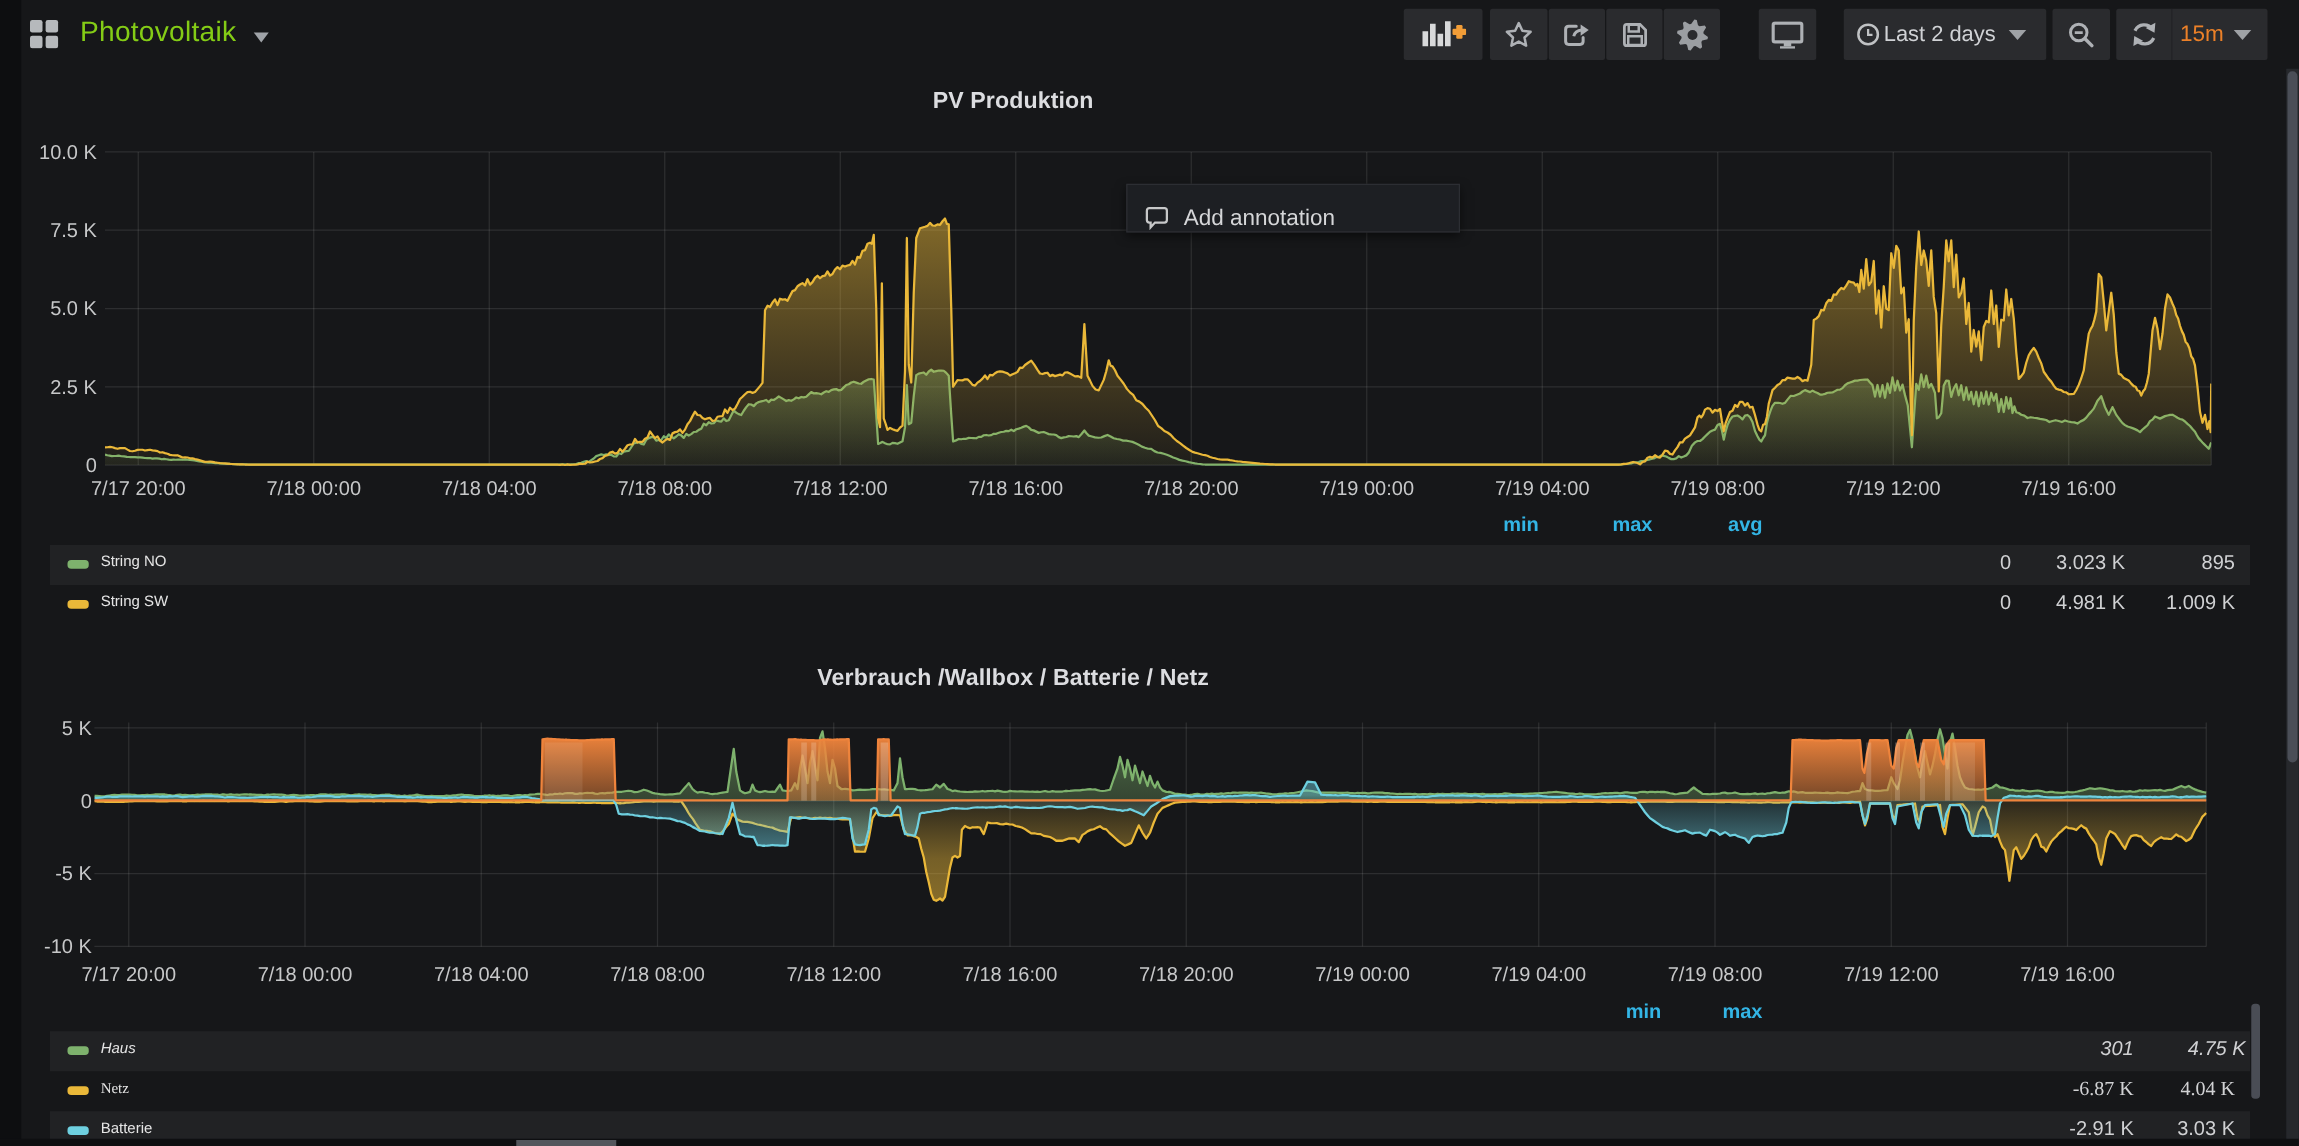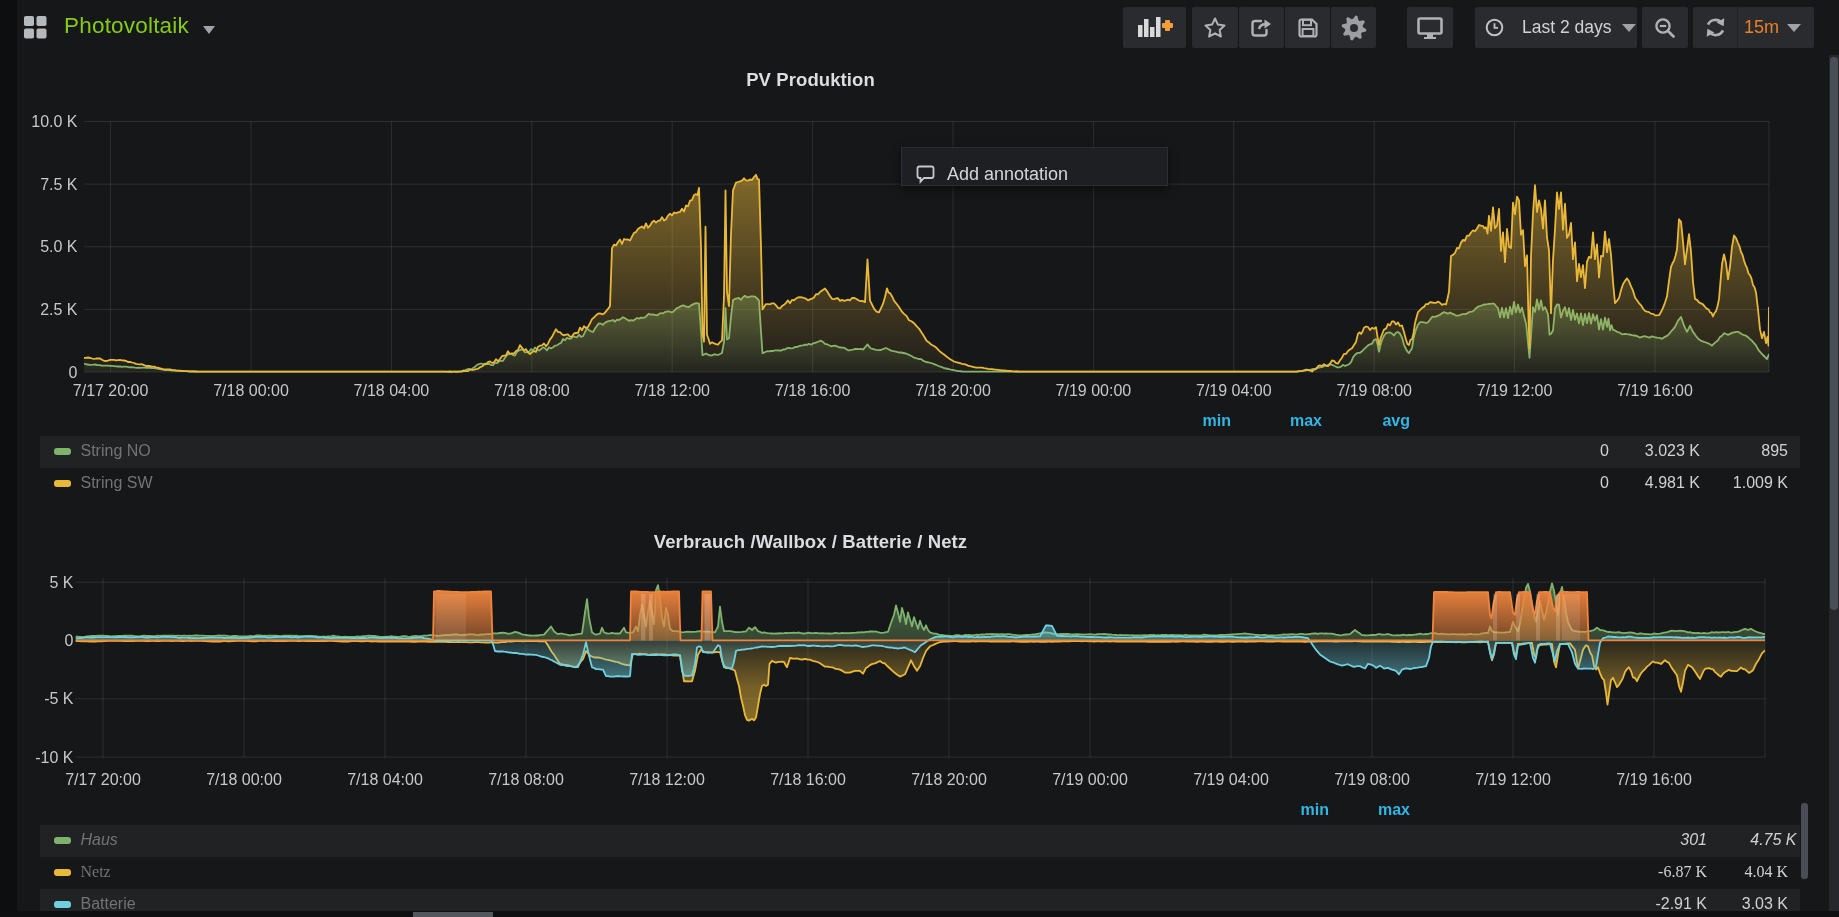--- a/index.html
+++ b/index.html
@@ -6,32 +6,32 @@
 #sidestrip { position:absolute; left:0; top:0; width:17px; height:917px; background:#0d0e10; }
 .gicon { position:absolute; left:24px; top:16px; }
 .dtitle { position:absolute; left:64px; top:13px; font-size:22.5px; font-weight:500; color:#84cc16;
   letter-spacing:0.2px; }
 .tcaret { position:absolute; left:203px; top:25.5px; width:0; height:0;
   border-left:6.5px solid transparent; border-right:6.5px solid transparent; border-top:8px solid #9fa3a8; }
 .tbtn { position:absolute; top:7px; height:41px; background:#2a2b2e; border-radius:2px;
   display:flex; align-items:center; justify-content:center; }
 .tpick { justify-content:flex-start; padding-left:10px; }
 .tpick .caret { margin-left:10px; }
-.tptxt { color:#d0d2d5; font-size:17.5px; margin-left:18px; margin-right:0px; font-weight:400; }
+.tptxt { color:#d0d2d5; font-size:17.5px; margin-left:3px; margin-right:0px; font-weight:400; }
 .caret { width:0; height:0; border-left:7px solid transparent; border-right:7px solid transparent;
   border-top:8px solid #9fa2a6; margin-left:2px; }
 .rdiv { width:1px; height:41px; background:#222326; margin-left:10px; }
 .rtxt { color:#eb8028; font-size:18px; font-weight:500; margin-left:6px; margin-right:6px; }
 .ptitle { position:absolute; width:1621px; text-align:center; font-size:18.5px; font-weight:700;
   color:#dcdde0; letter-spacing:0.1px; }
 .lhdr { position:absolute; left:0; width:1461px; height:22px; }
 .lh { position:absolute; font-size:16px; font-weight:700; color:#33b5e5; }
 .lrow { position:absolute; left:39.5px; width:1760px; }
 .sw { position:absolute; left:14.5px; top:50%; margin-top:-3.5px; width:17px; height:7px; border-radius:3px; }
-.ll { position:absolute; left:41px; top:50%; margin-top:-10px; font-size:16px; color:#737373; }
+.ll { position:absolute; left:41px; top:50%; margin-top:-10px; font-size:12px; color:#e5e5e5; }
 .lv { position:absolute; top:50%; margin-top:-10px; font-size:16px; color:#d0d1d3; }
 #anno { position:absolute; left:901px; top:147px; width:267px; height:39px; background:#1d1f23;
   border:1px solid #2c2e33; box-shadow:0 3px 8px rgba(0,0,0,0.55); display:flex; align-items:flex-end; }
 #anno span { color:#d5d6d8; font-size:18px; margin-left:11px; }
 #anno svg { margin-left:13px; }
 #vtrack { position:absolute; left:1829px; top:55px; width:10px; height:862px; background:#26282c; }
 #vthumb { position:absolute; left:1830px; top:57px; width:8px; height:553px; background:#4a4e57; border-radius:4px; }
 #lthumb { position:absolute; left:1801px; top:803px; width:6.5px; height:76px; background:#4a4d55; border-radius:3px; }
 #hbar { position:absolute; left:0; top:911px; width:1839px; height:6px; background:#0e0f11; }
 #hthumb { position:absolute; left:413px; top:911.5px; width:80px; height:5.5px; background:#53565c; }

